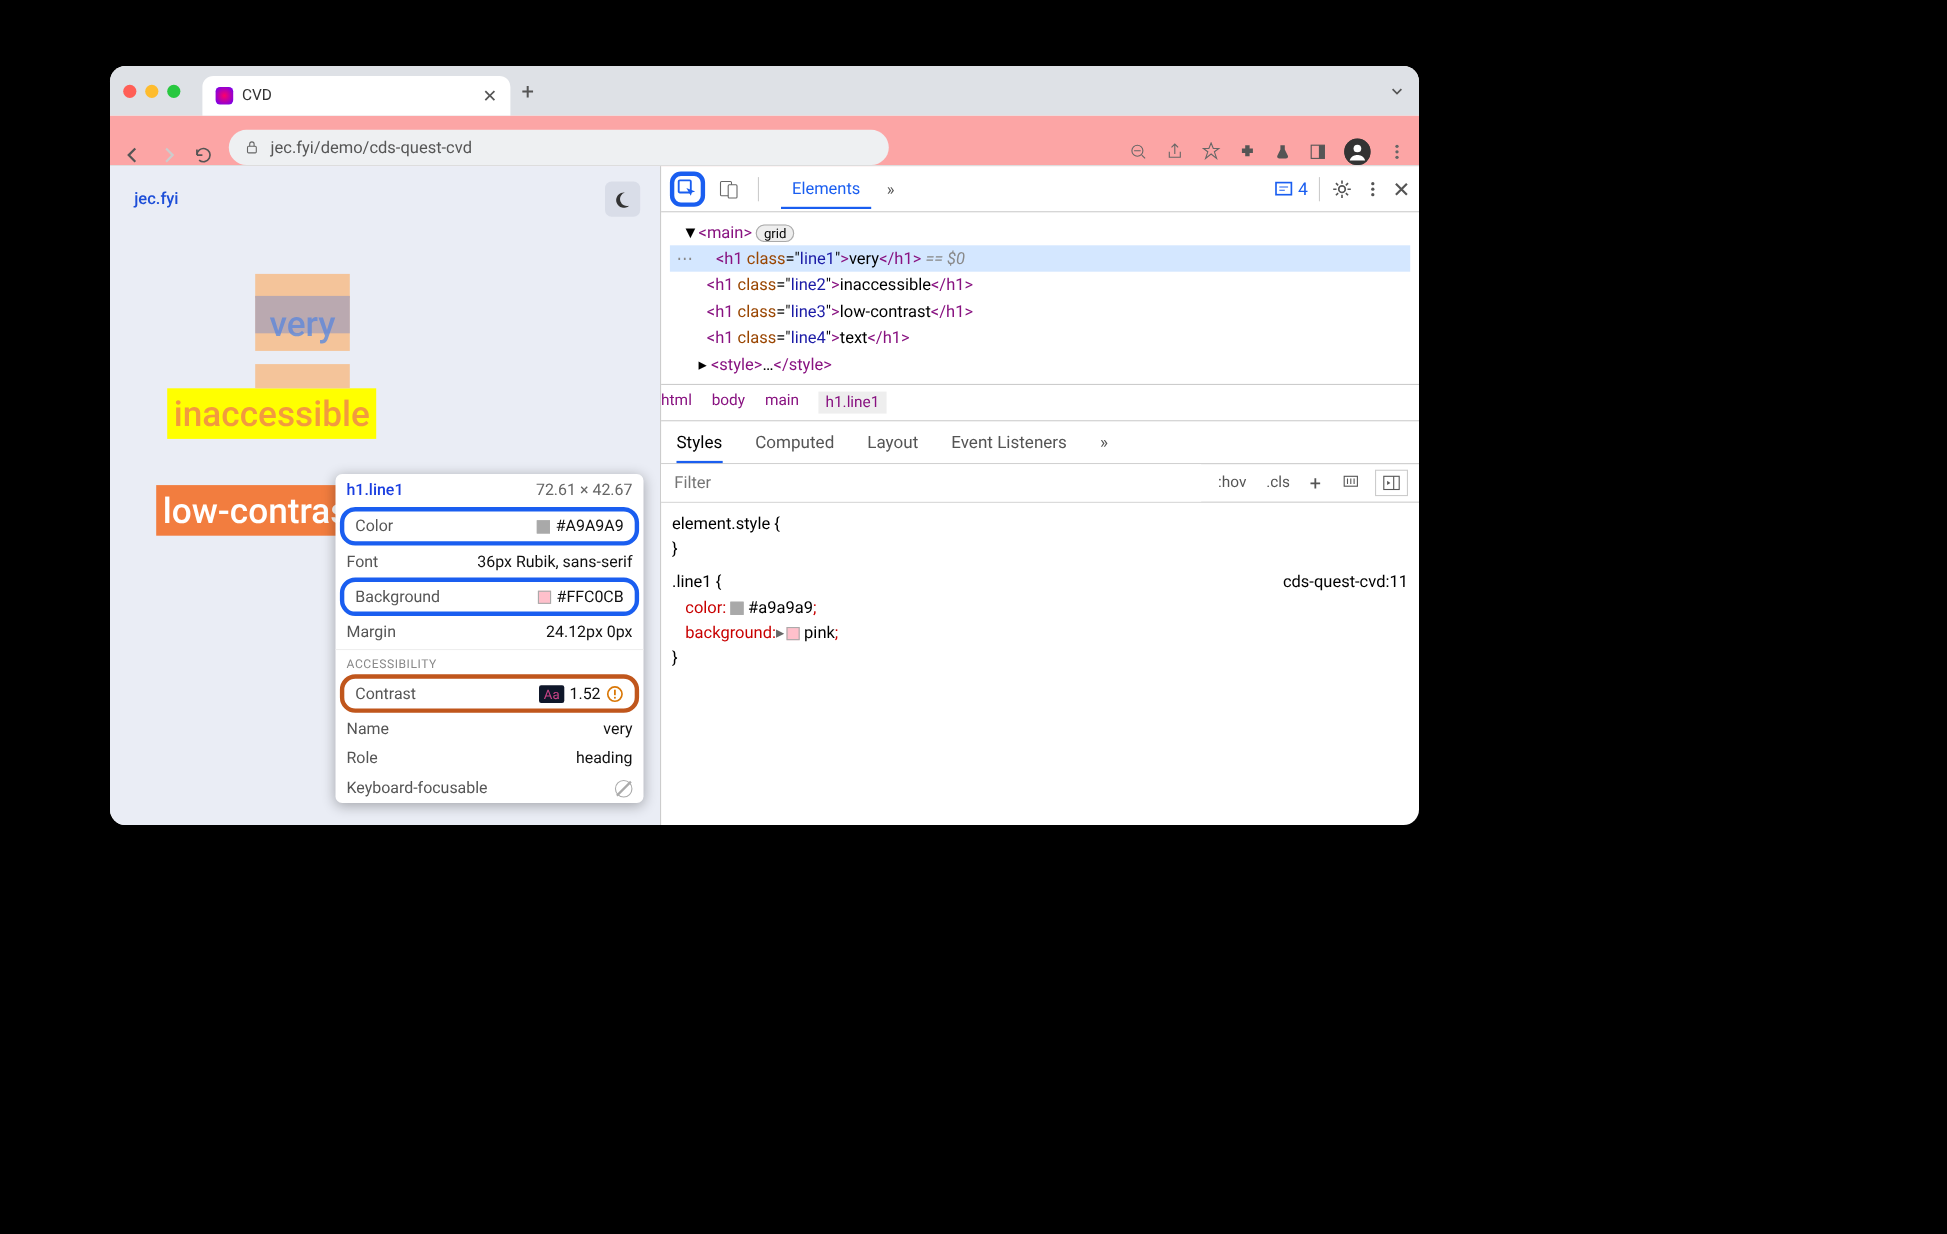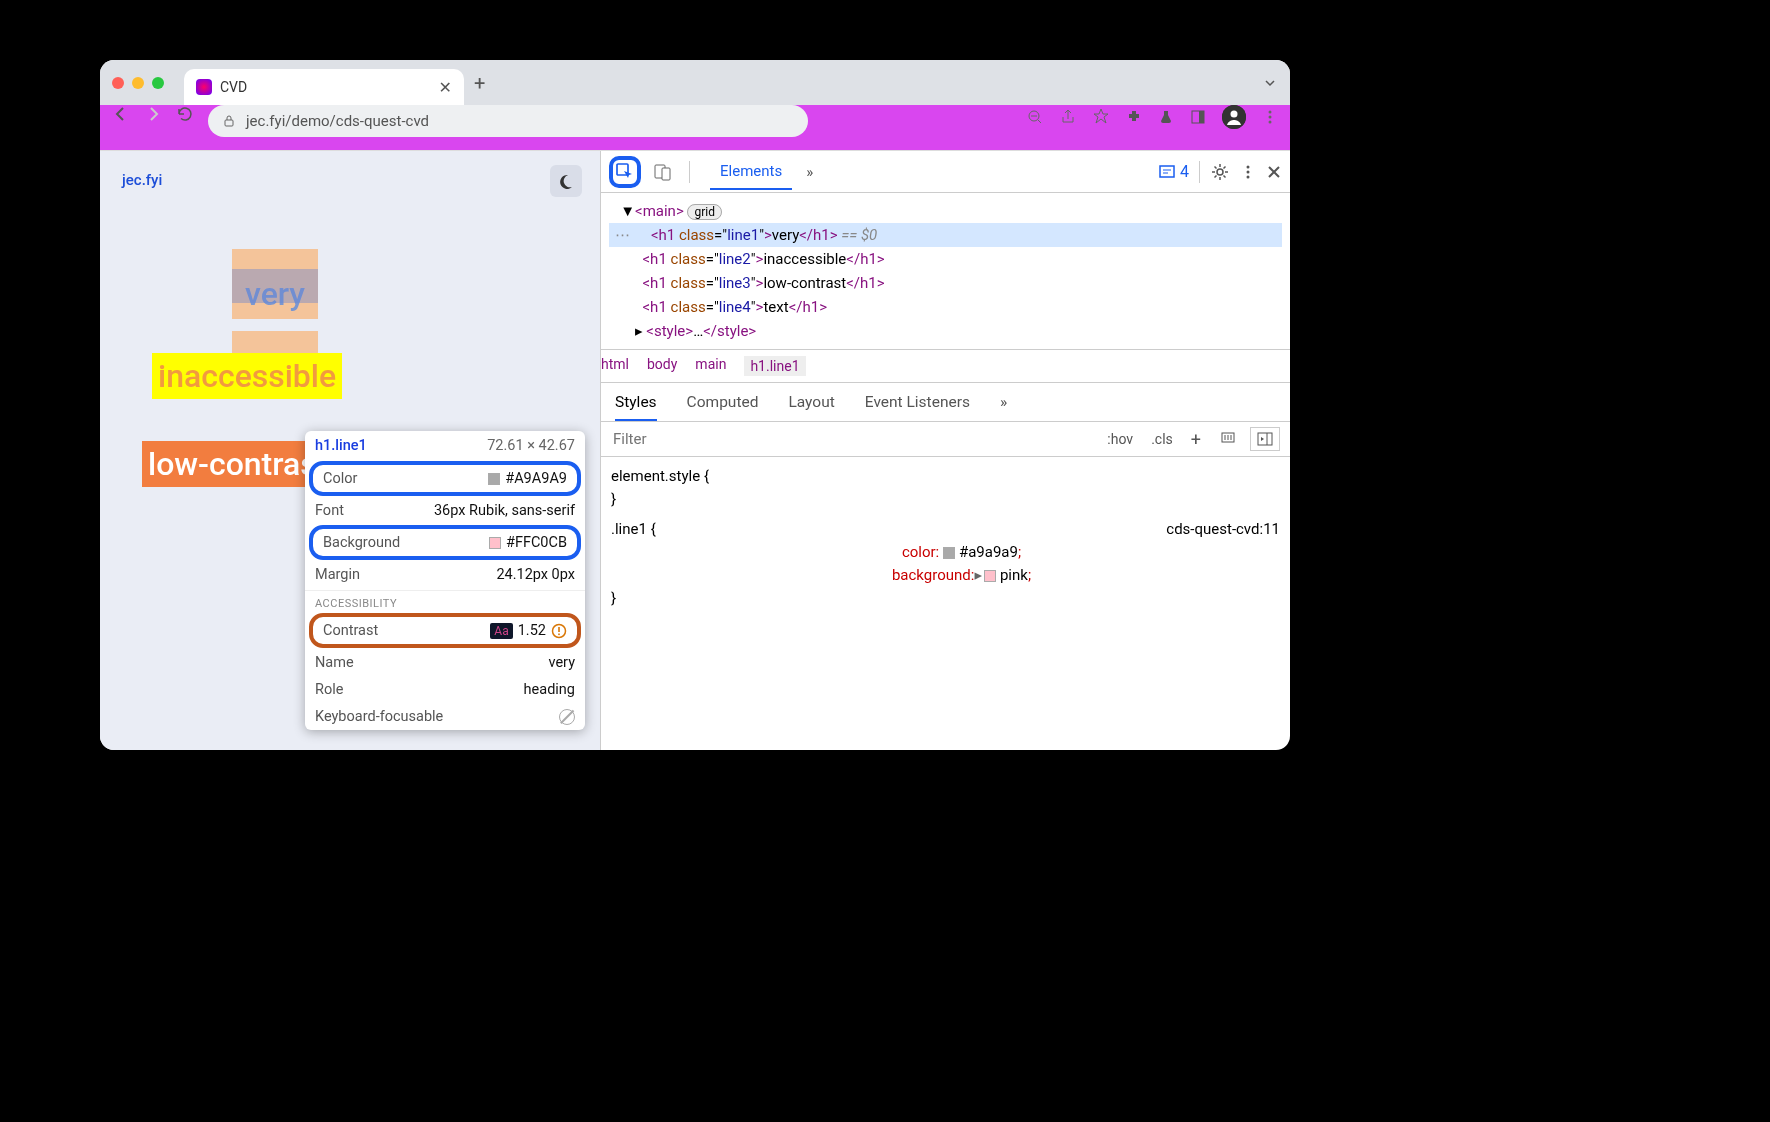--- a/index.html
+++ b/index.html
@@ -14,21 +14,21 @@
 .dot.yellow { background: #febc2e; }
 .dot.green { background: #28c840; }
 .tab { background: #fff; border-radius: 10px 10px 0 0; height: 36px; margin-top: 9px; padding: 0 12px; display: flex; align-items: center; gap: 8px; width: 280px; font-size: 14px; justify-content: space-between; }
 .favicon { width: 16px; height: 16px; background: radial-gradient(circle,#f06,#60f); border-radius: 4px; }
 .tab-title { color: #333; flex: 1; }
 .tab-close { color: #555; font-size: 16px; cursor: pointer; }
 .newtab { margin-left: 10px; color: #555; font-size: 20px; }
 .chev-tabs { margin-left: auto; color: #555; }
 
 
-.urlbar { height: 46px; background: #d946ef; display: flex; align-items: flex-start; padding: 0 12px; gap: 12px; border-bottom: 1px solid #ddd; }
+.urlbar { height: 46px; background: #fca5a5; display: flex; align-items: flex-end; padding: 0 12px; gap: 12px; border-bottom: 1px solid #ddd; }
 .nav-btn { color: #777; width: 20px; text-align: center; }
 .nav-btn.disabled { color: #ccc; }
 .omnibox { flex: 1; max-width: 600px; background: #eef0f2; border-radius: 20px; height: 32px; display: flex; align-items: center; padding: 0 14px; gap: 10px; color: #555; font-size: 15px; }
 .lock { color: #666; }
 .urlactions { margin-left: auto; display: flex; gap: 16px; color: #555; align-items: center; }
 .avatar { width: 24px; height: 24px; border-radius: 50%; background: #333; }
 
 
 .content { display: flex; height: calc(100% - 91px); }
 .page { flex: 0 0 500px; background: #eaedf5; position: relative; padding: 20px 22px; overflow: hidden; }
@@ -88,21 +88,21 @@
 .styles-tabs { display:flex; gap:30px; padding:10px 14px 0; border-bottom:1px solid #ccc; font-size:15.5px; color:#555;}
 .styles-tabs .active { color:#000; border-bottom:2px solid #1a5ef0; padding-bottom:8px; }
 
 .filterbar { display:flex; border-bottom:1px solid #ccc; }
 .filterbar input { flex:1; border:none; padding:8px 12px; font-size:15px; outline:none; color:#888; }
 .filterbar .acts { display:flex; align-items:center; gap:8px; padding:0 10px; color:#555; font-family:Menlo,monospace; font-size:14px; }
 .filterbar .acts span { border:1px solid #ccc; padding:2px 5px; }
 
 .css { font-family:Menlo,monospace; font-size:15px; padding:8px 10px; line-height:1.55; }
 .css .sel { color:#000; }
-.css .prop { color:#c80000; margin-left:32px;text-align:center; }
+.css .prop { color:#c80000; margin-left:12px; }
 .css .pval { color:#000; }
 .css .link { color:#000; float:right; }
 .sw { width:12px;height:12px;border:1px solid #aaa;display:inline-block;vertical-align:middle;margin-right:4px;}
 .tri { display:inline-block; color:#666; margin-right:2px;}
 
 svg { display:block; }
 </style>
 </head>
 <body>
 

